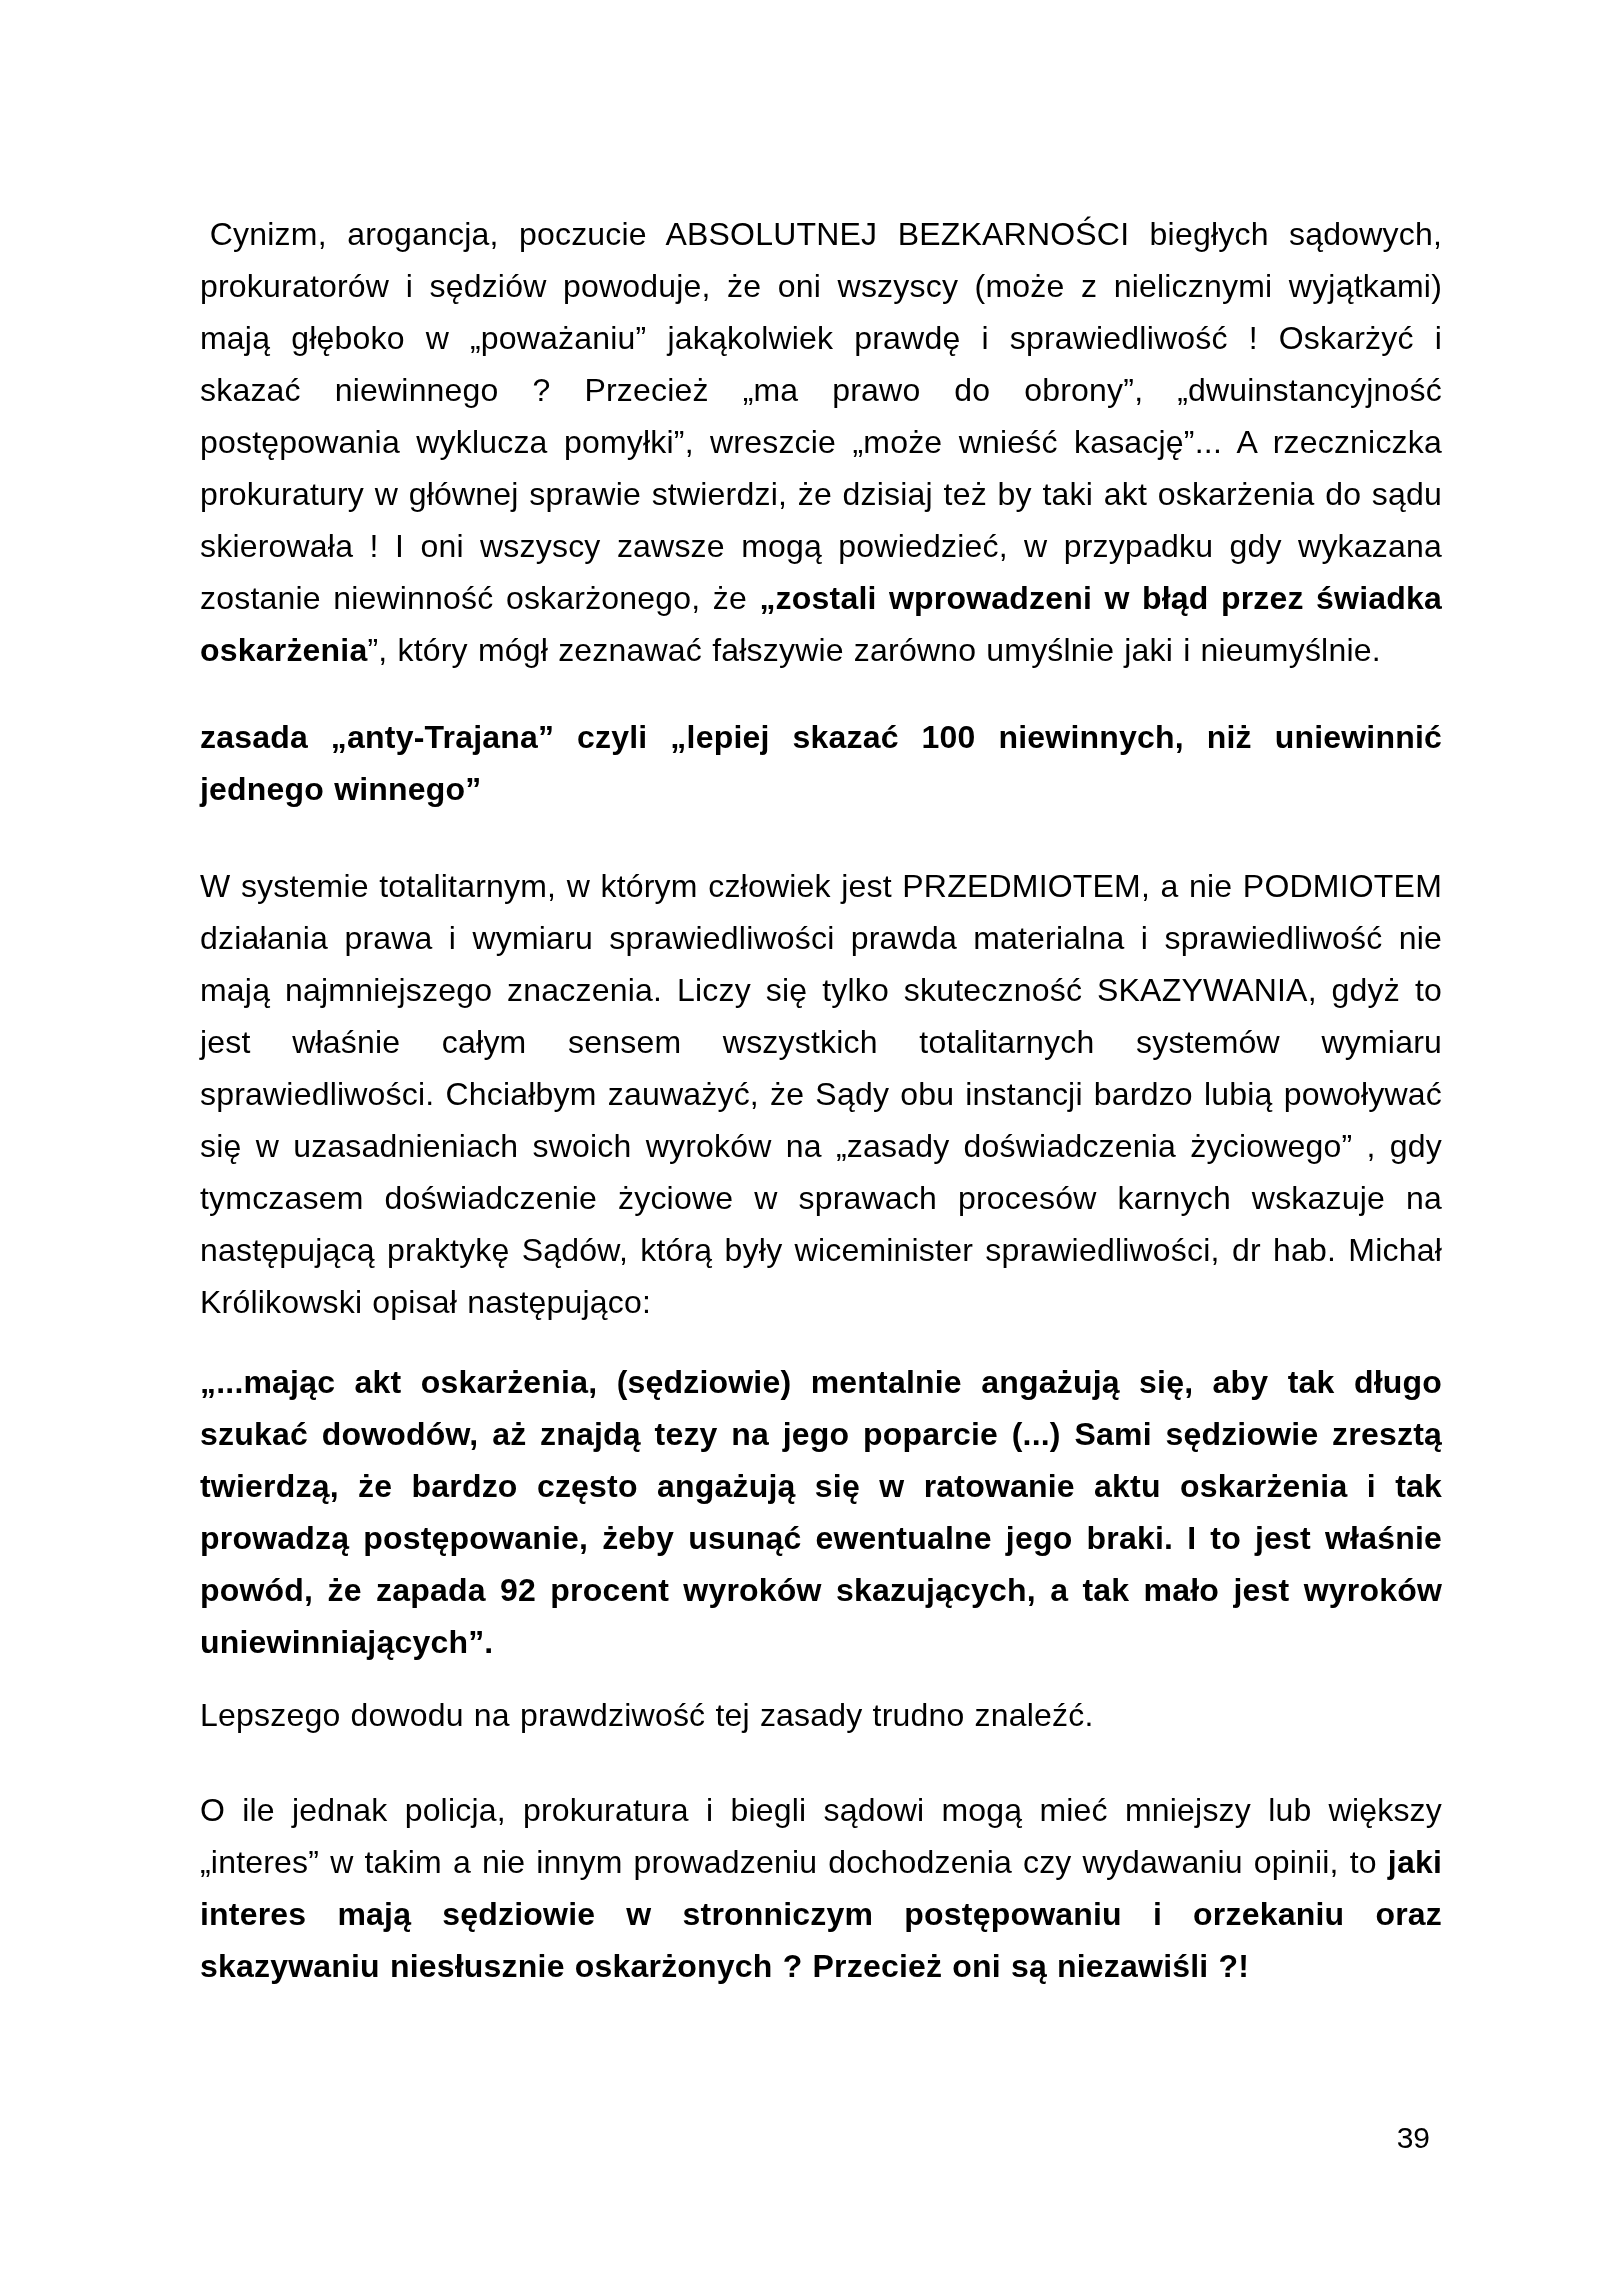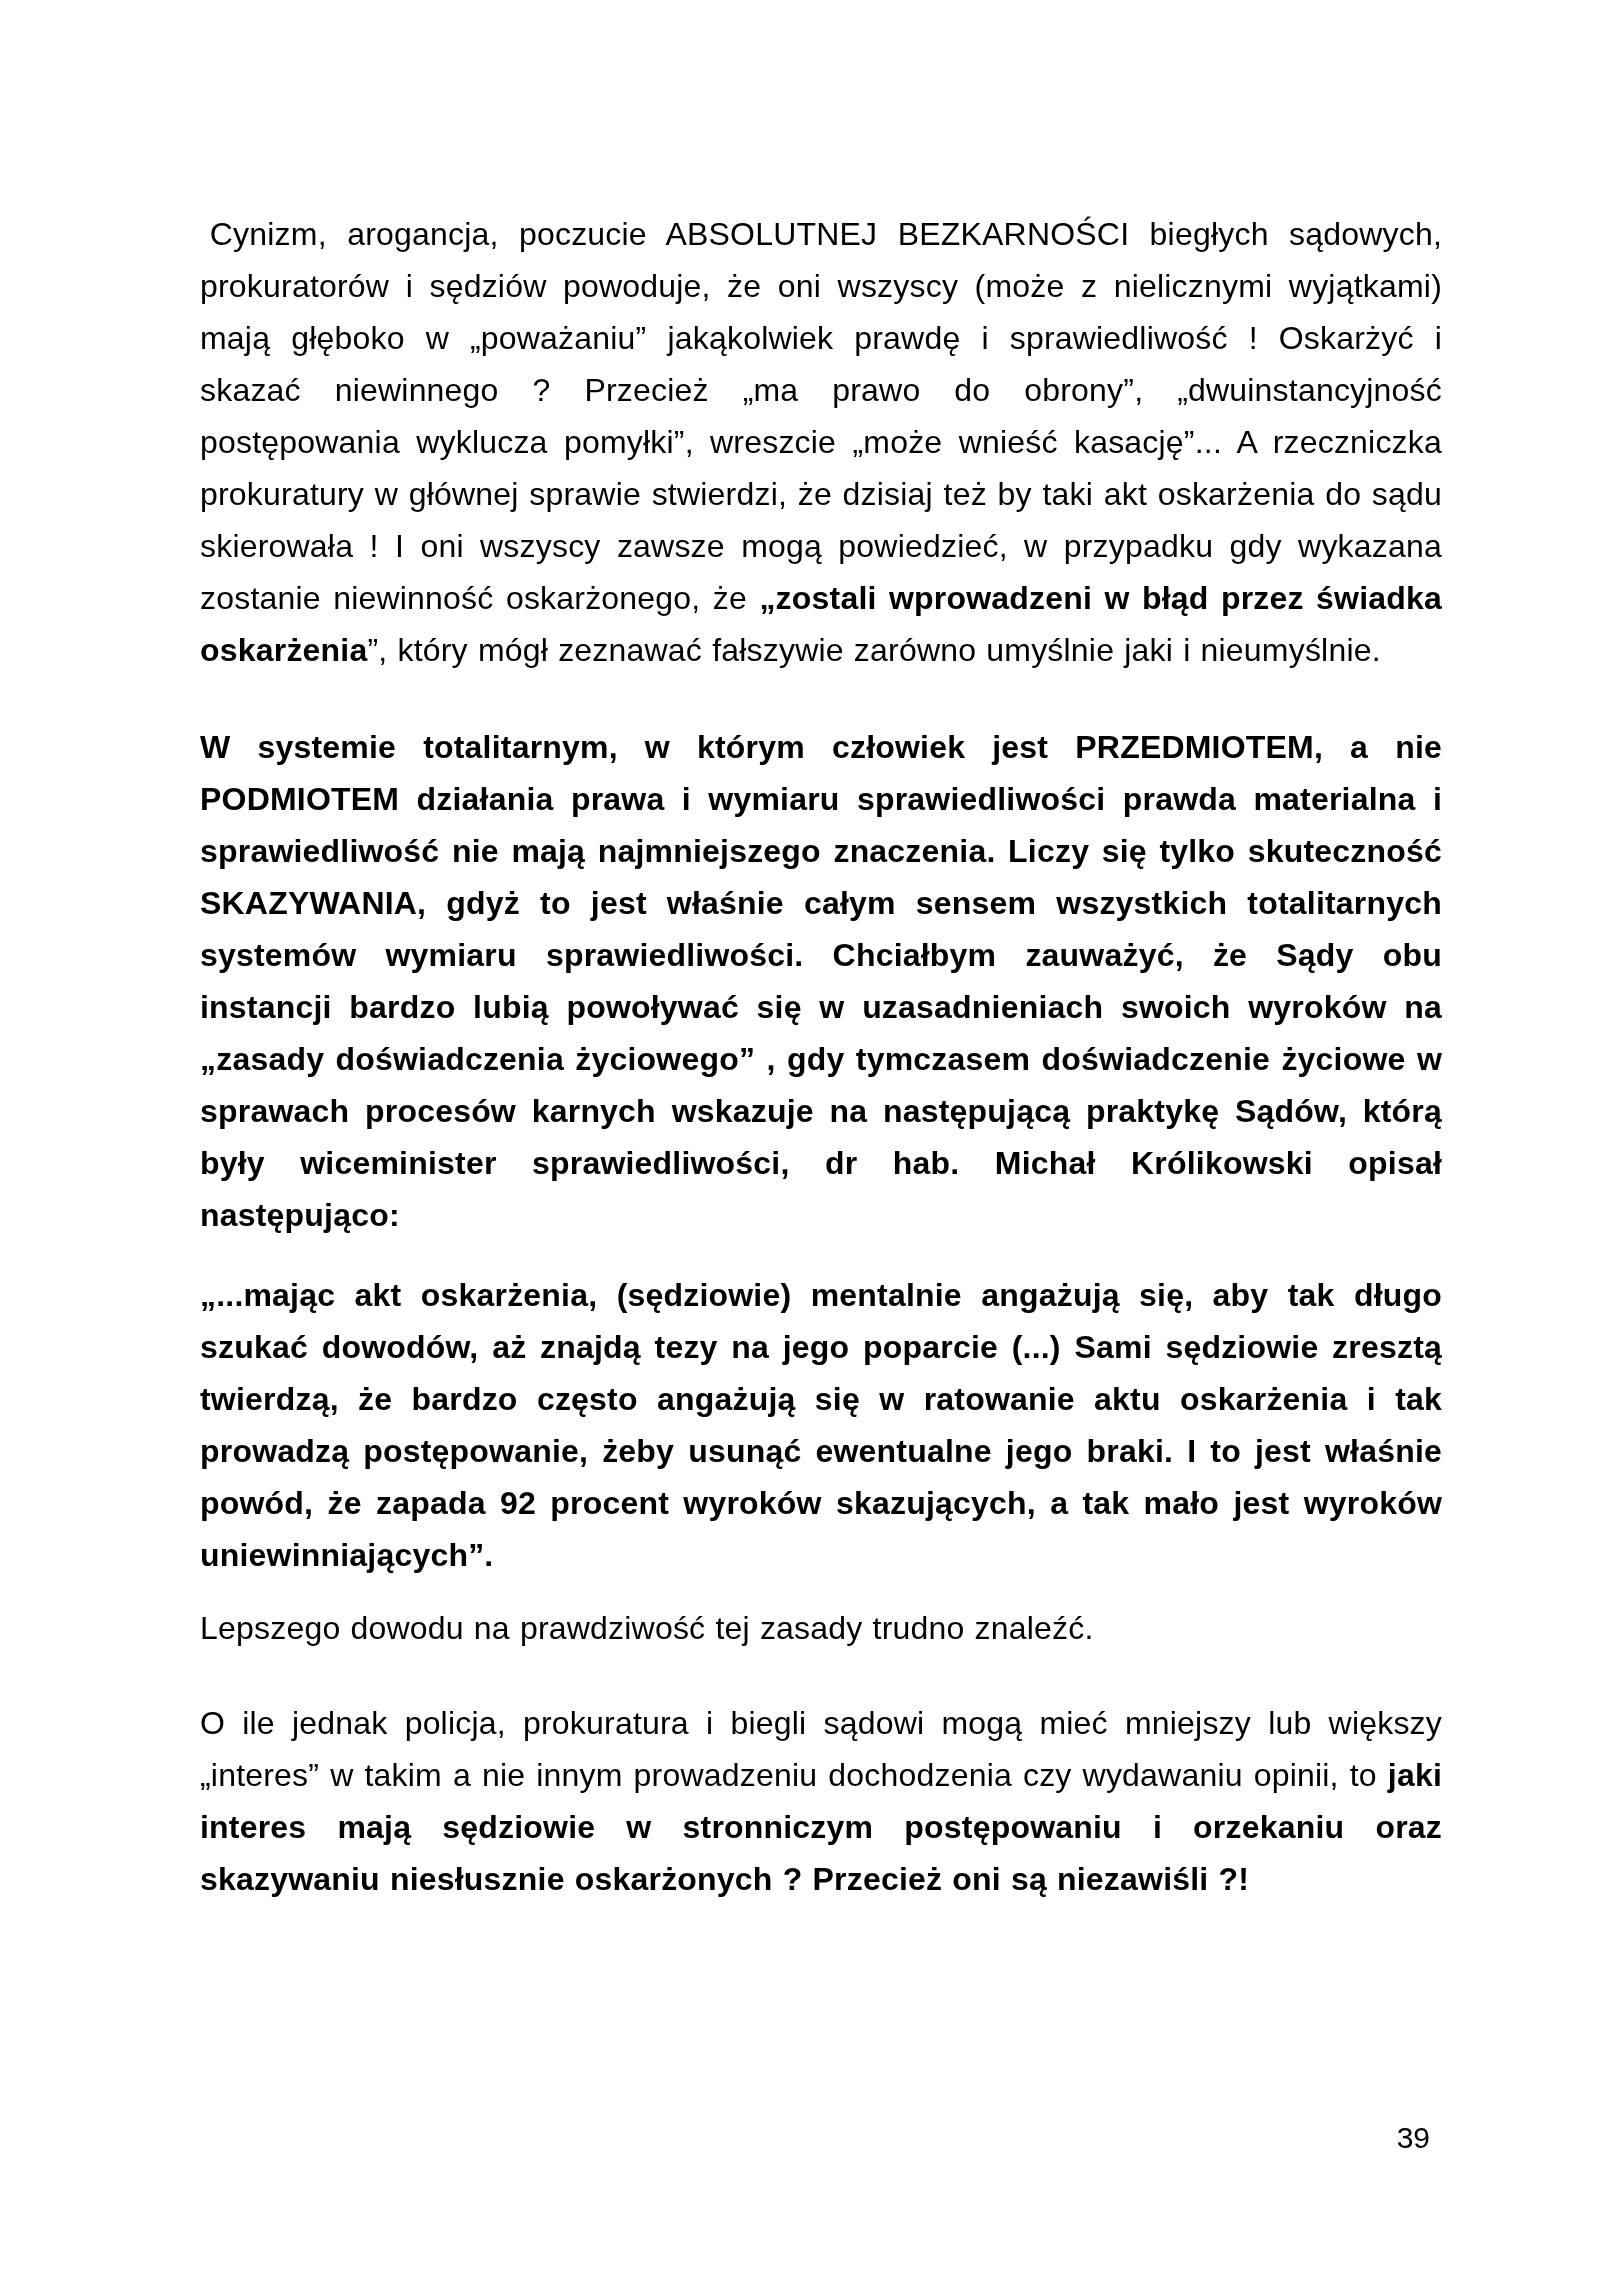--- a/index.html
+++ b/index.html
@@ -31,21 +31,21 @@
     text-align: justify;
     word-spacing: 1px;
   }
   p { margin: 0; }
   .para-first { text-indent: 9.8px; }
   .section-heading {
     font-weight: bold;
     margin-top: 35px;
     text-align: justify;
   }
-  .para-system { margin-top: 45px; font-weight: bold; }
+  .para-system { margin-top: 45px; }
   .quote-para {
     font-weight: bold;
     margin-top: 28px;
   }
   .para-lepszego {
     margin-top: 21px;
     text-align: left;
   }
   .para-oile { margin-top: 43px; }
   .bold-run { font-weight: bold; }
@@ -60,20 +60,21 @@
 </style>
 </head>
 <body>
 
 <div class="page">
 
   <div class="body-text">
 
     <p class="para-first"><span>Cynizm, arogancja, poczucie ABSOLUTNEJ BEZKARNOŚCI biegłych sądowych, prokuratorów i sędziów powoduje, że oni wszyscy (może z nielicznymi wyjątkami) mają głęboko w „poważaniu” jakąkolwiek prawdę i sprawiedliwość ! Oskarżyć i skazać niewinnego ? Przecież „ma prawo do obrony”, „dwuinstancyjność postępowania wyklucza pomyłki”, wreszcie „może wnieść kasację”... A rzeczniczka prokuratury w głównej sprawie stwierdzi, że dzisiaj też by taki akt oskarżenia do sądu skierowała ! I oni wszyscy zawsze mogą powiedzieć, w przypadku gdy wykazana zostanie niewinność oskarżonego, że </span><span class="bold-run">„zostali wprowadzeni w błąd przez świadka oskarżenia</span><span>”, który mógł zeznawać fałszywie zarówno umyślnie jaki i nieumyślnie.</span></p>
 
+    <p class="section-heading">zasada „anty-Trajana” czyli „lepiej skazać 100 niewinnych, niż uniewinnić jednego winnego”</p>
 
     <p class="para-system">W systemie totalitarnym, w którym człowiek jest PRZEDMIOTEM, a nie PODMIOTEM działania prawa i wymiaru sprawiedliwości prawda materialna i sprawiedliwość nie mają najmniejszego znaczenia. Liczy się tylko skuteczność SKAZYWANIA, gdyż to jest właśnie całym sensem wszystkich totalitarnych systemów wymiaru sprawiedliwości. Chciałbym zauważyć, że Sądy obu instancji bardzo lubią powoływać się w uzasadnieniach swoich wyroków na „zasady doświadczenia życiowego” , gdy tymczasem doświadczenie życiowe w sprawach procesów karnych wskazuje na następującą praktykę Sądów, którą były wiceminister sprawiedliwości, dr hab. Michał Królikowski opisał następująco:</p>
 
     <p class="quote-para">„...mając akt oskarżenia, (sędziowie) mentalnie angażują się, aby tak długo szukać dowodów, aż znajdą tezy na jego poparcie (...) Sami sędziowie zresztą twierdzą, że bardzo często angażują się w ratowanie aktu oskarżenia i tak prowadzą postępowanie, żeby usunąć ewentualne jego braki. I to jest właśnie powód, że zapada 92 procent wyroków skazujących, a tak mało jest wyroków uniewinniających”.</p>
 
     <p class="para-lepszego">Lepszego dowodu na prawdziwość tej zasady trudno znaleźć.</p>
 
     <p class="para-oile"><span>O ile jednak policja, prokuratura i biegli sądowi mogą mieć mniejszy lub większy „interes” w takim a nie innym prowadzeniu dochodzenia czy wydawaniu opinii, to </span><span class="bold-run">jaki interes mają sędziowie w stronniczym postępowaniu i orzekaniu oraz skazywaniu niesłusznie oskarżonych ? Przecież oni są niezawiśli ?!</span></p>
 
   </div>

